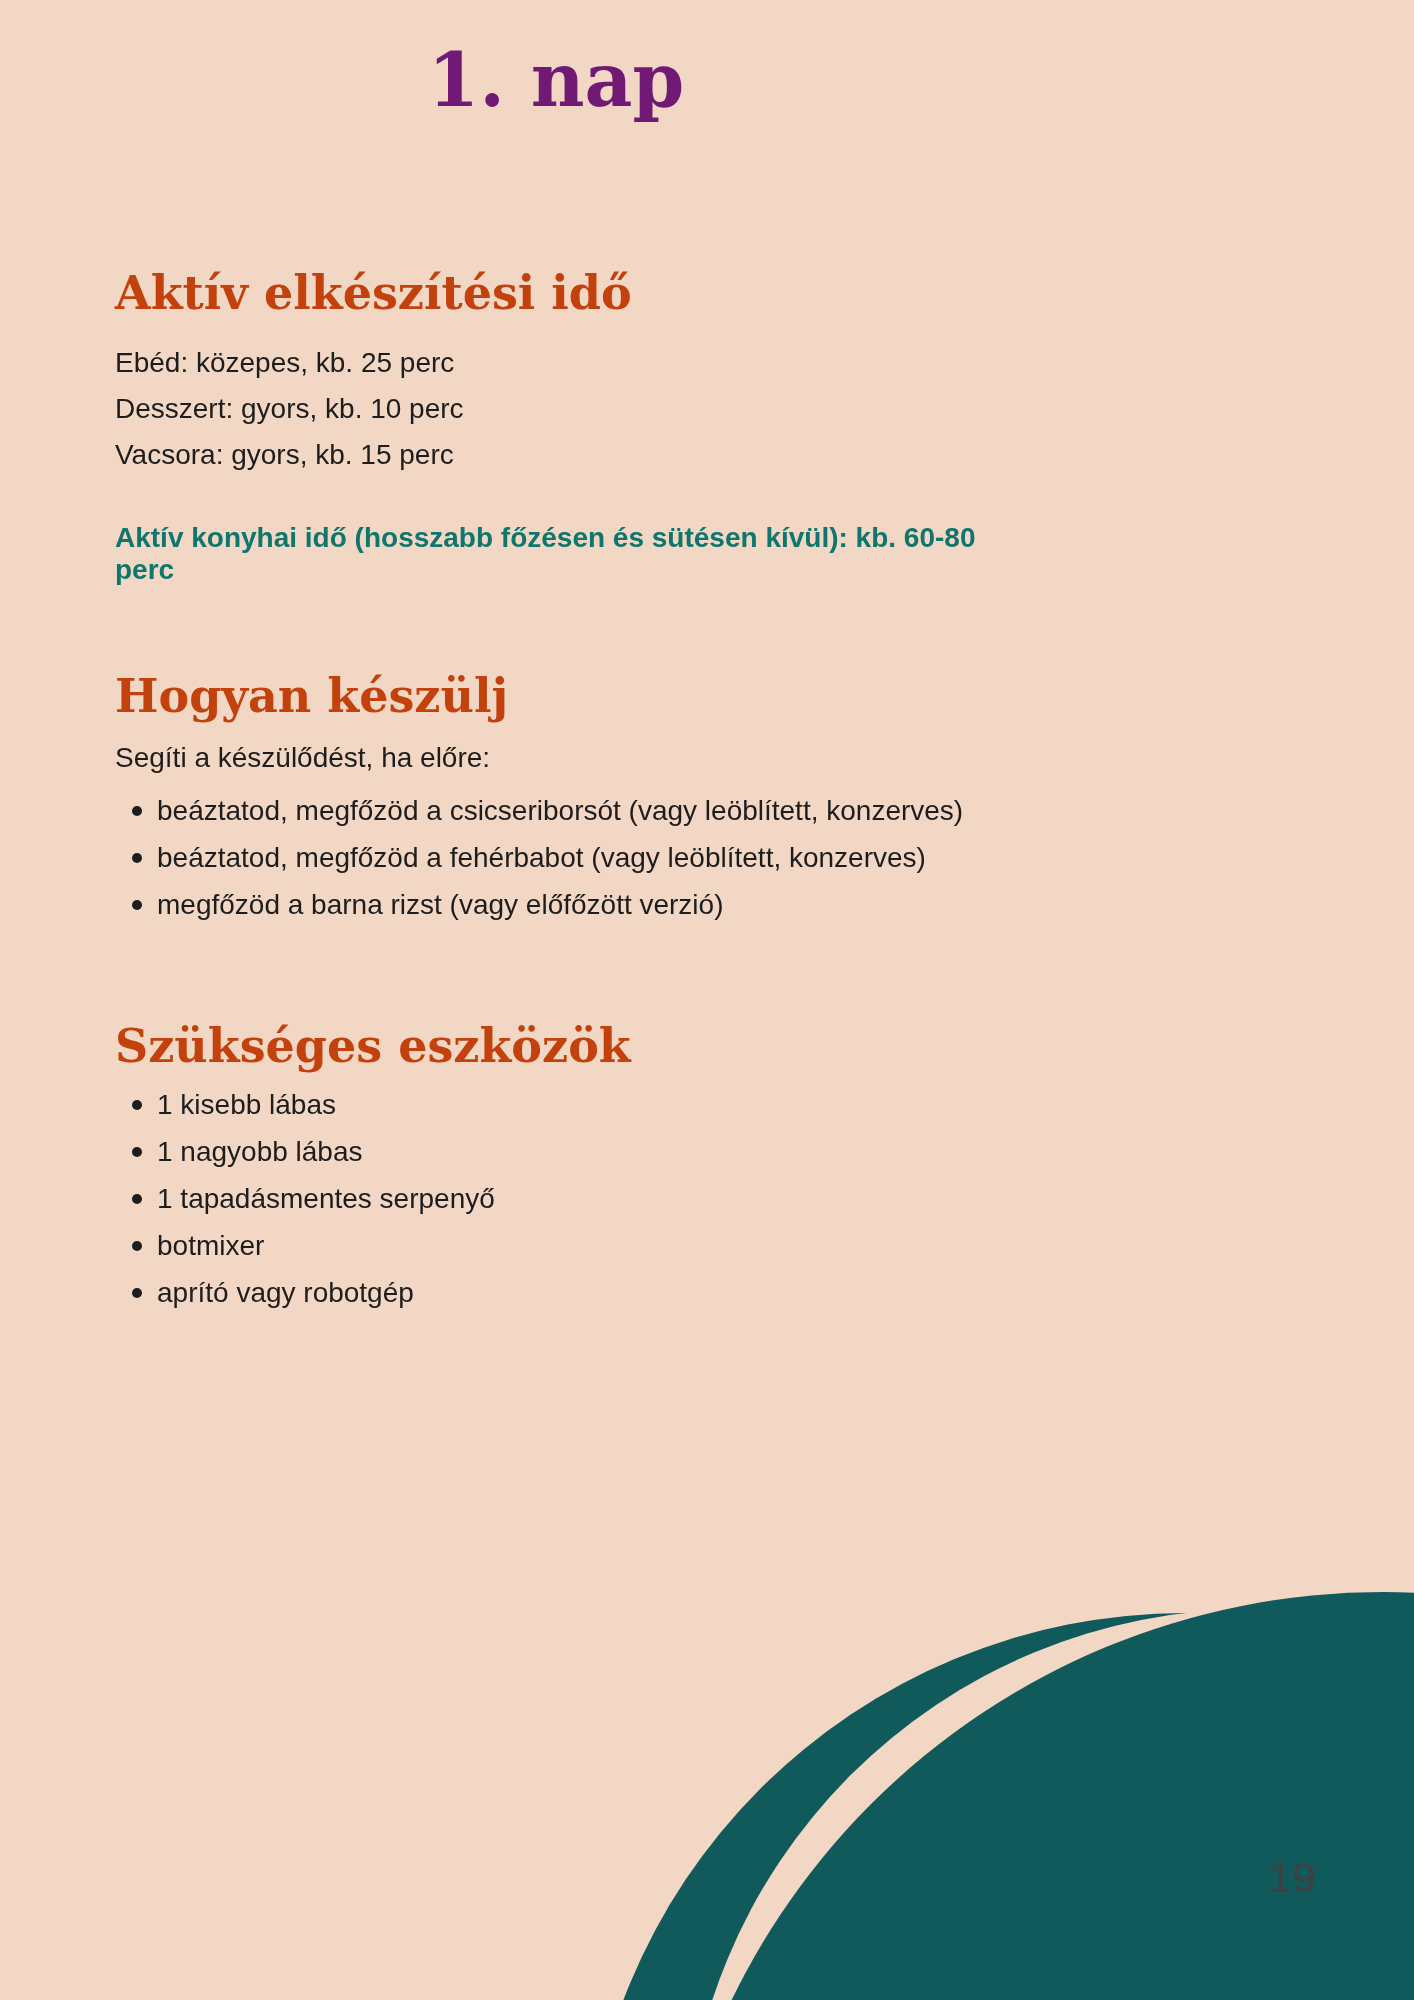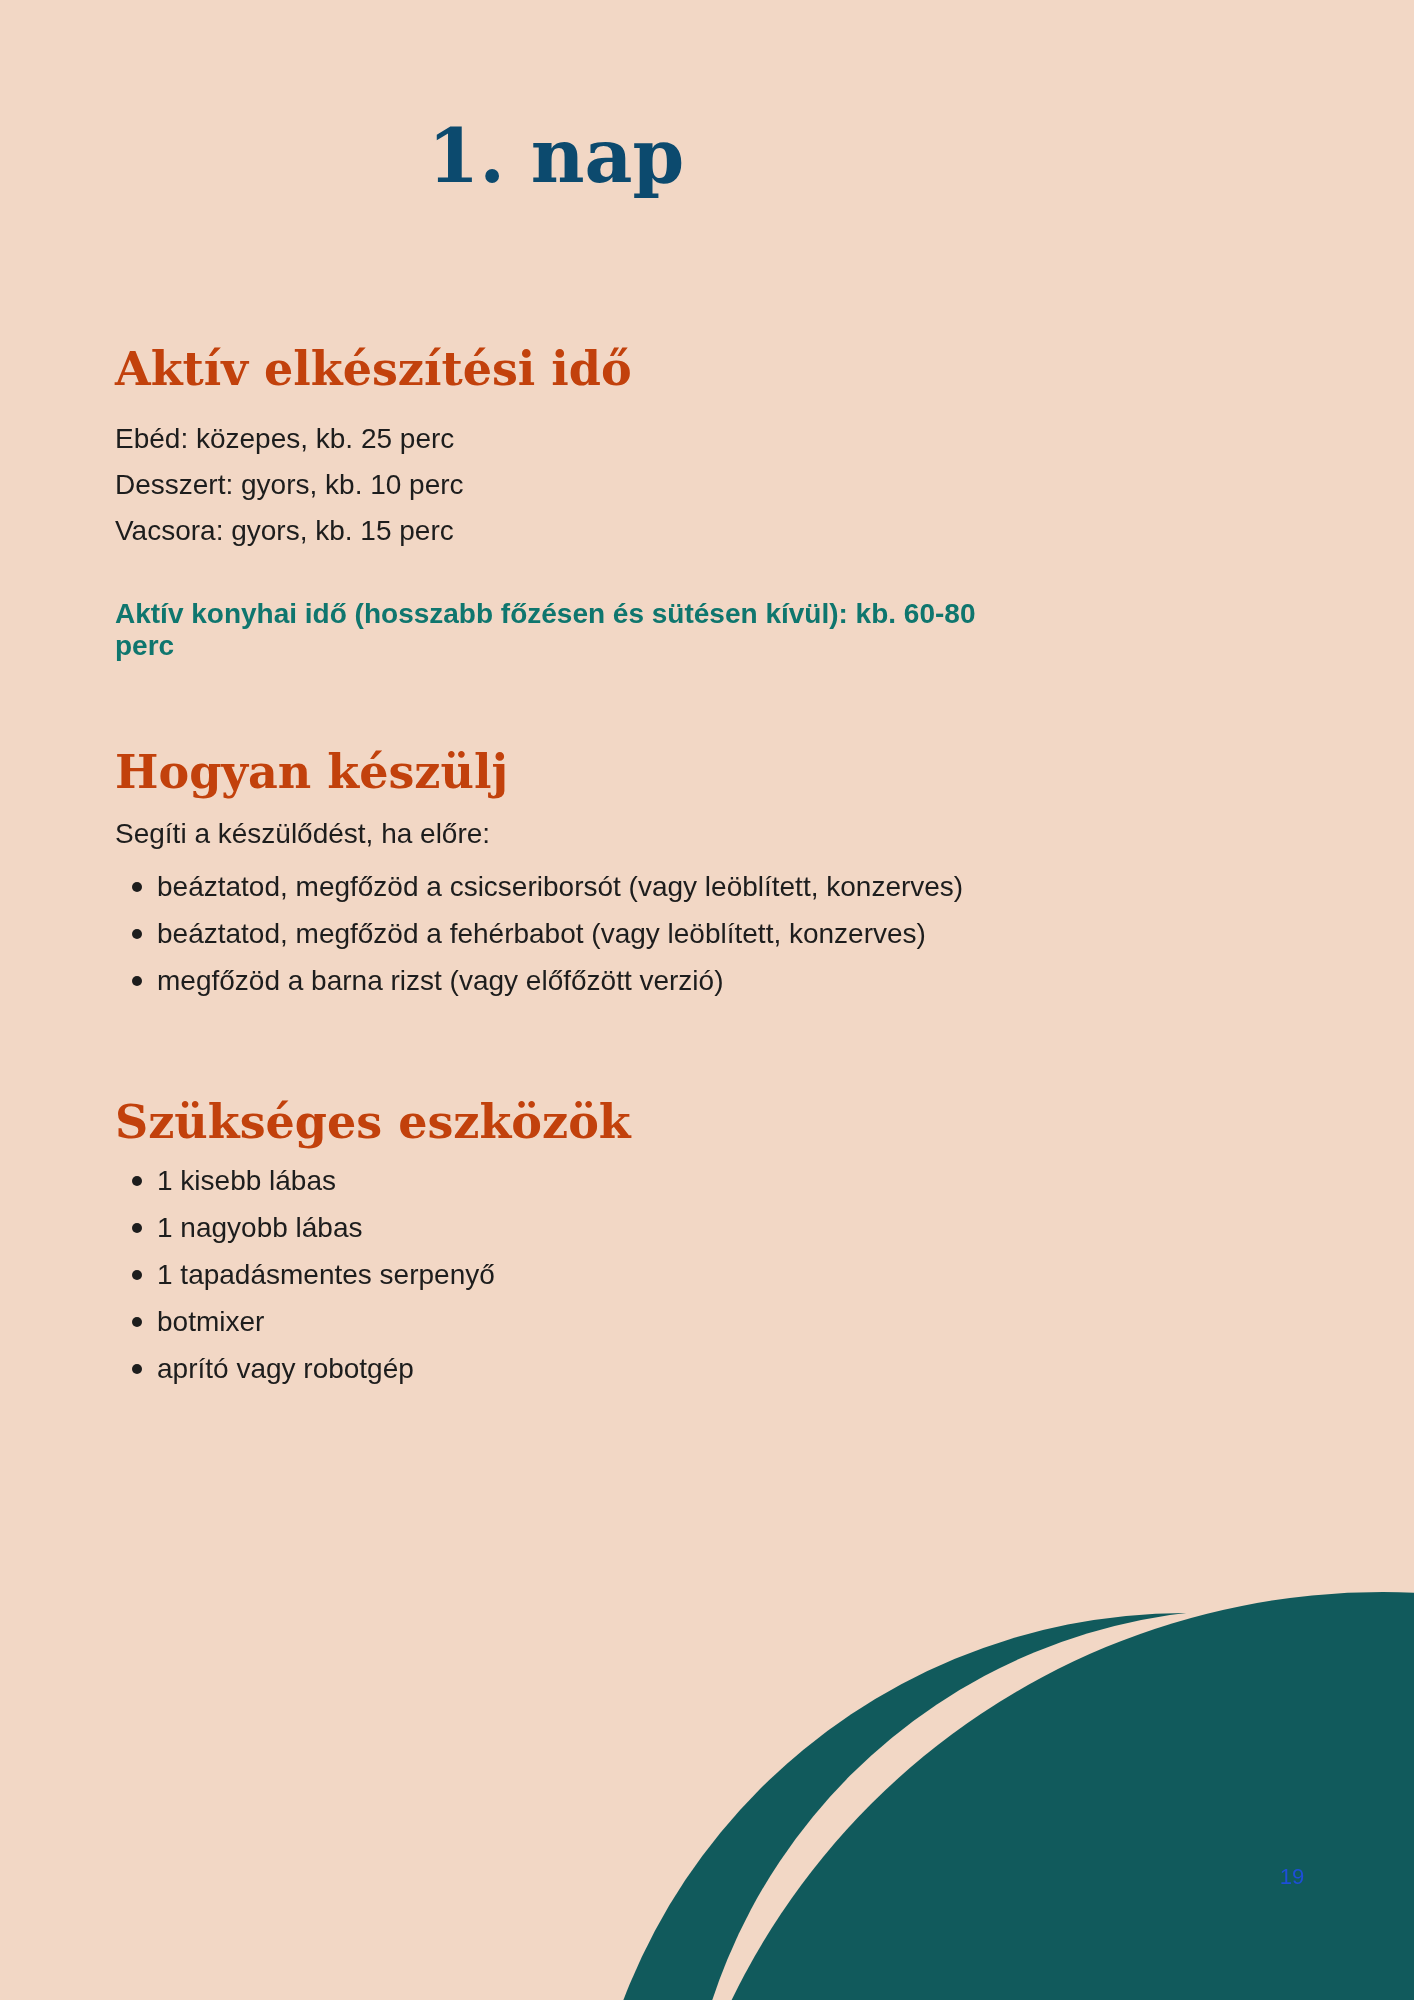--- a/index.html
+++ b/index.html
@@ -22,28 +22,28 @@
   }
 
   .content {
     position:absolute;
     left:115px;
     top:0;
     width:882px;
   }
 
   .title {
-    margin-top:116px;
+    margin-top:40px;
     width:882px;
     text-align:center;
     font-family:"DejaVu Serif", serif;
     font-weight:700;
     font-size:74px;
     line-height:1.1;
-    color:#0c4a6e;
+    color:#701a75;
   }
 
   .section-heading {
     font-family:"DejaVu Serif", serif;
     font-weight:700;
     font-size:46px;
     line-height:1.15;
     color:#c2410c;
   }
 
@@ -95,23 +95,23 @@
     background:#1d1d1d;
   }
   ul.tools-list { }
 
   .page-number {
     position:absolute;
     left:1262px;
     top:1858px;
     width:60px;
     text-align:center;
-    font-size:22px;
+    font-size:43px;
     line-height:38px;
-    color:#1d4ed8;
+    color:#404040;
   }
 </style>
 </head>
 <body>
 
 <div class="page">
 
   <svg class="decoration" viewBox="0 0 1414 2000" width="1414" height="2000" aria-hidden="true">
     <circle cx="1185" cy="2214" r="601" fill="#115a5c"></circle>
     <circle cx="1252" cy="2177" r="568" fill="#f2d7c5"></circle>

